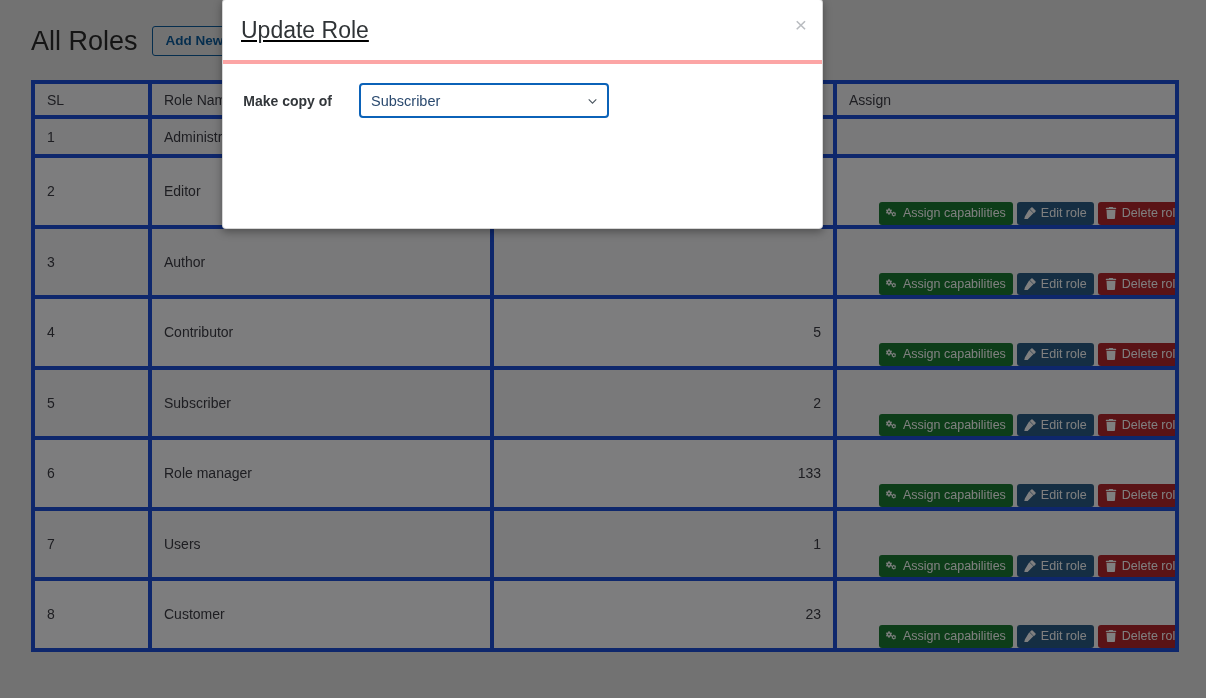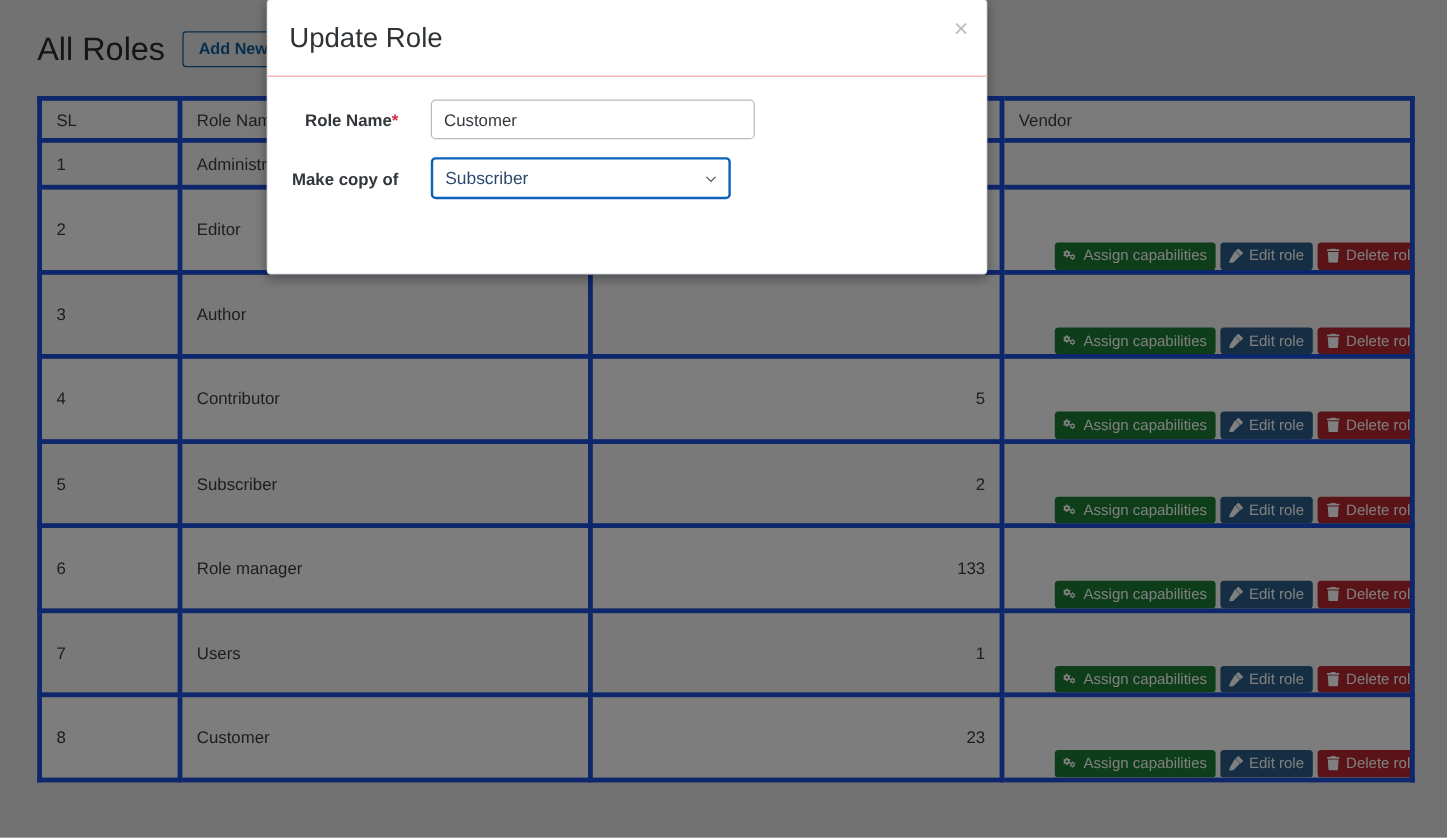--- a/index.html
+++ b/index.html
@@ -103,23 +103,24 @@
     width: 601px; height: 230px;
     background: #ffffff;
     border: 1px solid rgba(0,0,0,0.16);
     border-radius: 4px;
     z-index: 60;
     box-shadow: 0 3px 9px rgba(0,0,0,0.35);
   }
   .modal-head {
     position: relative;
     height: 64px;
-    border-bottom: 1px solid #fca5a5;
+    border-bottom: 4px solid #fca5a5;
     display: flex; align-items: center;
     padding: 0 16px 0 18px;
+    text-decoration: underline;
   }
   .modal-title {
     font-size: 23px; color: #2f3336; font-weight: 400;
     line-height: 1;
   }
   .modal-close {
     position: absolute; right: 15px; top: 14px;
     font-size: 21px; line-height: 1;
     color: #b9bcc0; background: none; border: none;
     cursor: pointer; font-family: "Liberation Sans", sans-serif;
@@ -193,21 +194,21 @@
       <button class="btn-outline">Add New Role</button>
     </div>
 
     <div class="table-wrap">
       <table class="roles">
         <thead>
           <tr>
             <th class="col-sl">SL</th>
             <th class="col-name">Role Name</th>
             <th class="col-count">Users</th>
-            <th class="col-action">Vendor</th>
+            <th class="col-action">Assign</th>
           </tr>
         </thead>
         <tbody id="roles-body">
             <tr>
               <td class="col-sl">1</td>
               <td class="col-name">Administrator</td>
               <td class="col-count num"></td>
               <td class="col-action act-cell"></td>
             </tr>
             <tr>
@@ -452,26 +453,20 @@
 
 <div id="modal">
 
   <div class="modal-head">
     <div class="modal-title">Update Role</div>
     <button class="modal-close">×</button>
   </div>
 
   <div class="modal-body">
 
-    <div class="form-row">
-      <div class="form-label">
-        <span>Role Name</span><span class="req">*</span>
-      </div>
-      <input class="text-input" type="text" value="Customer" style="">
-    </div>
 
     <div class="form-row">
       <div class="form-label">Make copy of</div>
       <div class="select-wrap">
         <select class="sel-input" id="copy-select"><option value="Administrator">Administrator</option><option value="Editor">Editor</option><option value="Author">Author</option><option value="Contributor">Contributor</option><option value="Subscriber" selected="">Subscriber</option><option value="Shop manager">Shop manager</option><option value="Vendor">Vendor</option><option value="Customer">Customer</option></select>
         <span class="sel-chev">
           <svg viewBox="0 0 24 24">
               <polyline points="5,9 12,16 19,9"></polyline>
             </svg>
         </span>

